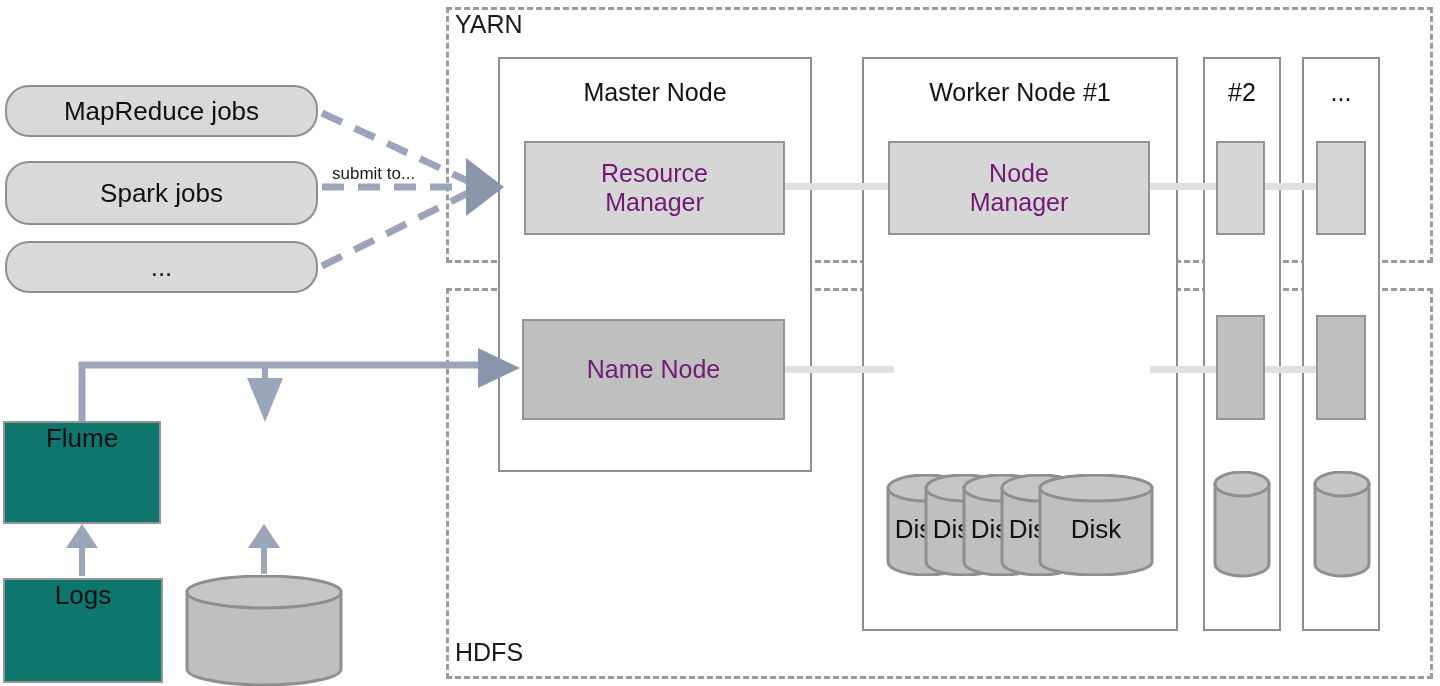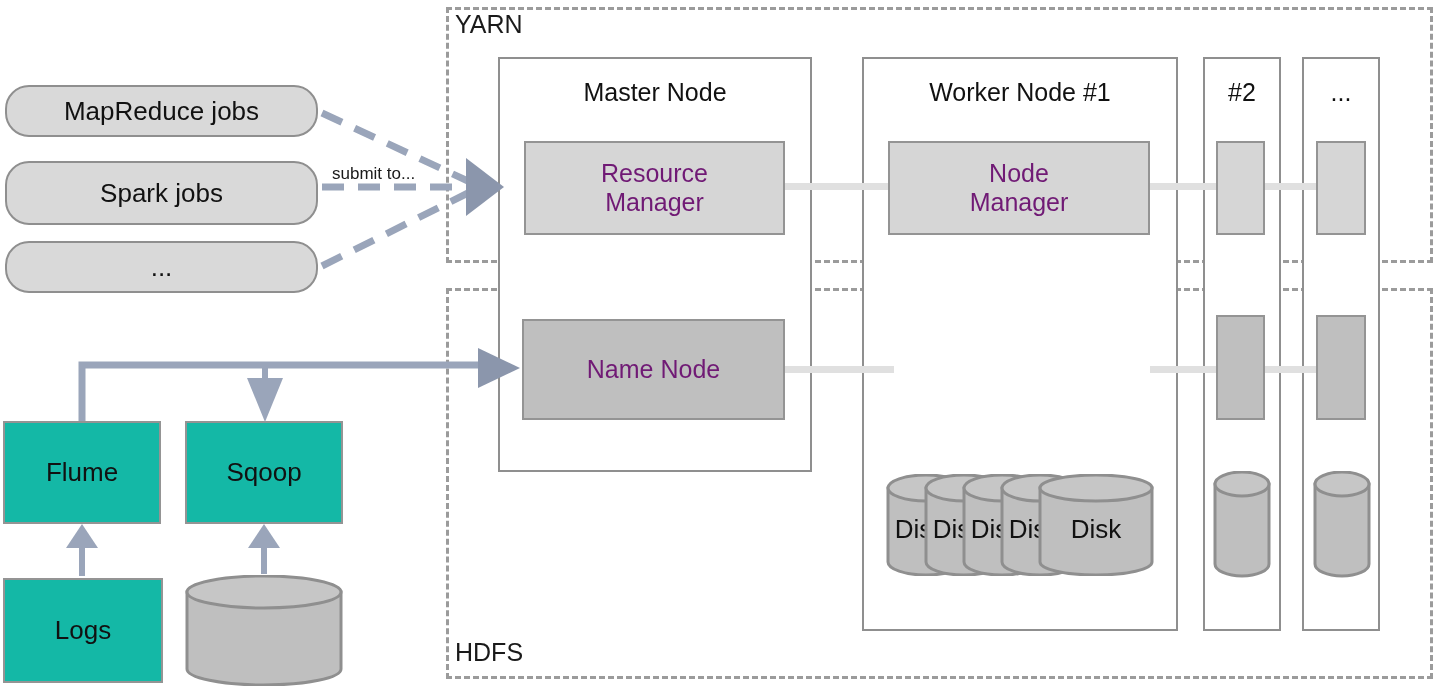--- a/index.html
+++ b/index.html
@@ -76,23 +76,23 @@
     display: flex;
     align-items: center;
     justify-content: center;
     font-size: 26px;
     color: #111111;
   }
 
   
   .rect {
     border: 2px solid #949494;
-    background: #14b8a6;
+    background: #0f766e;
     display: flex;
-    align-items: center;
+    align-items: flex-start;
     justify-content: center;
     font-size: 26px;
     color: #111111;
   }
 
   
   .cyl { position: absolute; }
   .cyl svg { display: block; }
   .cyl-label {
     position: absolute;
@@ -239,23 +239,20 @@
   <div class="cyl" style="left:1313px; top:471px;">
     <svg width="58" height="108" viewBox="0 0 58 108" aria-hidden="true">
       <path d="M2 13 L2 93 A27 12 0 0 0 56 93 L56 13 Z" fill="#bfbfbf" stroke="#8f8f8f" stroke-width="3"></path>
       <ellipse cx="29" cy="13" rx="27" ry="12" fill="#c6c6c6" stroke="#8f8f8f" stroke-width="3"></ellipse>
     </svg>
     <div class="cyl-label" style="top:42px; left:0; width:58px;"></div>
   </div>
 
   <div class="abs rect" style="left:3px; top:421px; width:158px; height:103px;">
     <span>Flume</span>
-  </div>
-  <div class="abs rect" style="left:185px; top:421px; width:158px; height:103px;">
-    <span>Sqoop</span>
   </div>
   <div class="abs rect" style="left:3px; top:578px; width:160px; height:105px;">
     <span>Logs</span>
   </div>
 
   <div class="cyl" style="left:185px; top:575px;">
     <svg width="158" height="111" viewBox="0 0 158 111" aria-hidden="true">
       <path d="M2 17 L2 94 A77 16 0 0 0 156 94 L156 17 Z" fill="#bfbfbf" stroke="#8f8f8f" stroke-width="3"></path>
       <ellipse cx="79" cy="17" rx="77" ry="16" fill="#c6c6c6" stroke="#8f8f8f" stroke-width="3"></ellipse>
     </svg>

